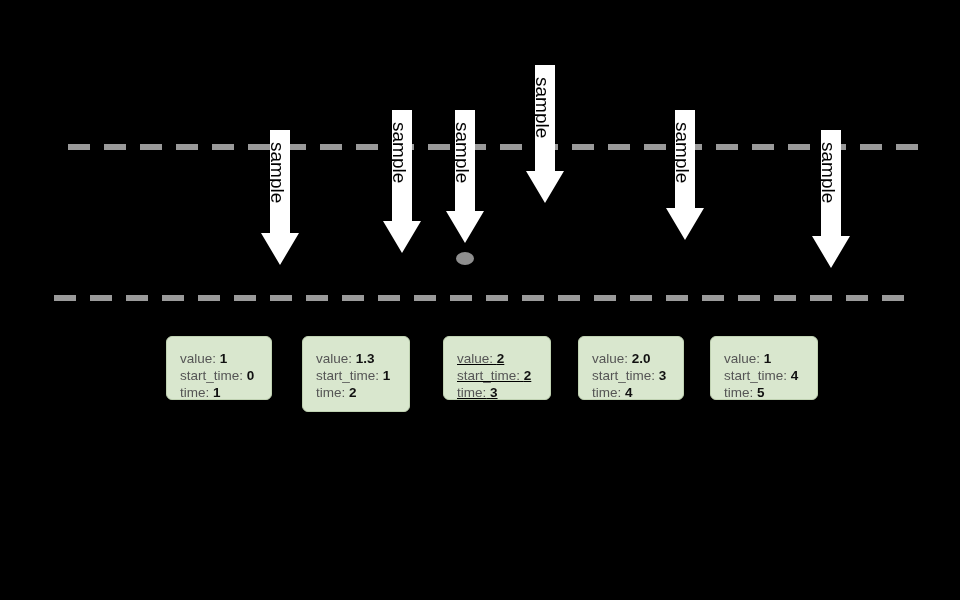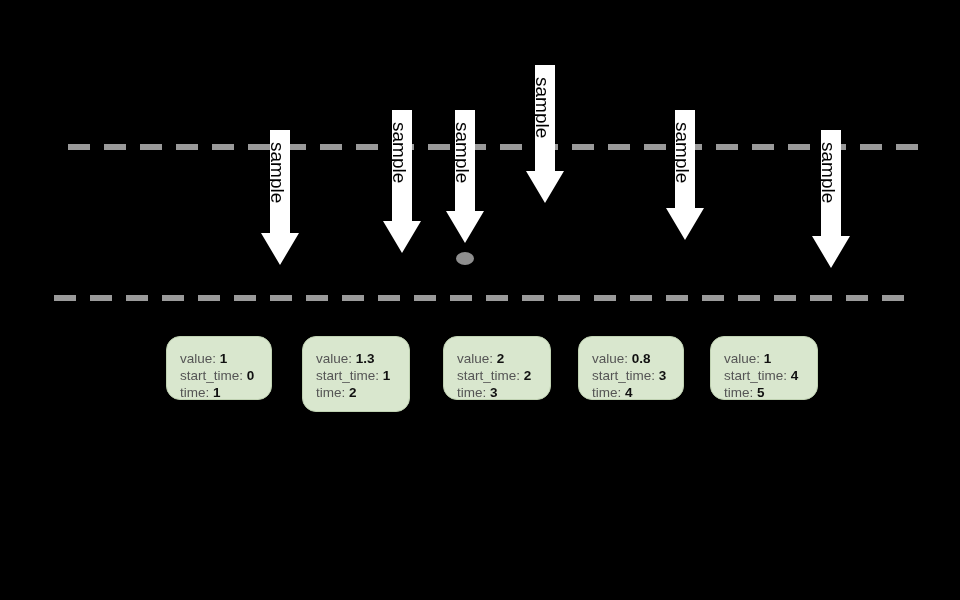--- a/index.html
+++ b/index.html
@@ -37,21 +37,21 @@
   .dot{
     position:absolute;
     background:#8f8f8f;
     border-radius:50%;
   }
 
   .event-box{
     position:absolute;
     background:#d9e7ce;
     border:1px solid #c0d2b2;
-    border-radius:14px;
+    border-radius:6px;
     box-sizing:border-box;
     padding:13px 0 0 13px;
   }
   .event-row{
     font-size:13.5px;
     line-height:17px;
     color:#555555;
     white-space:nowrap;
   }
   .event-row .val{
@@ -105,27 +105,27 @@
     <div class="event-box" style="left: 166px; top: 336px; width: 106px; height: 64px;">
       <div class="event-row"><span>value:</span> <span class="val">1</span></div>
       <div class="event-row"><span>start_time:</span> <span class="val">0</span></div>
       <div class="event-row"><span>time:</span> <span class="val">1</span></div>
     </div>
     <div class="event-box" style="left: 302px; top: 336px; width: 108px; height: 76px;">
       <div class="event-row"><span>value:</span> <span class="val">1.3</span></div>
       <div class="event-row"><span>start_time:</span> <span class="val">1</span></div>
       <div class="event-row"><span>time:</span> <span class="val">2</span></div>
     </div>
-    <div class="event-box" style="left: 443px; top: 336px; width: 108px; height: 64px;">
+    <div class="event-box" style="left: 443px; top: 336px; width: 108px; height: 64px; text-decoration: underline;">
       <div class="event-row"><span>value:</span> <span class="val">2</span></div>
       <div class="event-row"><span>start_time:</span> <span class="val">2</span></div>
       <div class="event-row"><span>time:</span> <span class="val">3</span></div>
     </div>
     <div class="event-box" style="left: 578px; top: 336px; width: 106px; height: 64px;">
-      <div class="event-row"><span>value:</span> <span class="val">0.8</span></div>
+      <div class="event-row"><span>value:</span> <span class="val">2.0</span></div>
       <div class="event-row"><span>start_time:</span> <span class="val">3</span></div>
       <div class="event-row"><span>time:</span> <span class="val">4</span></div>
     </div>
     <div class="event-box" style="left: 710px; top: 336px; width: 108px; height: 64px;">
       <div class="event-row"><span>value:</span> <span class="val">1</span></div>
       <div class="event-row"><span>start_time:</span> <span class="val">4</span></div>
       <div class="event-row"><span>time:</span> <span class="val">5</span></div>
     </div>
   </div>
 

